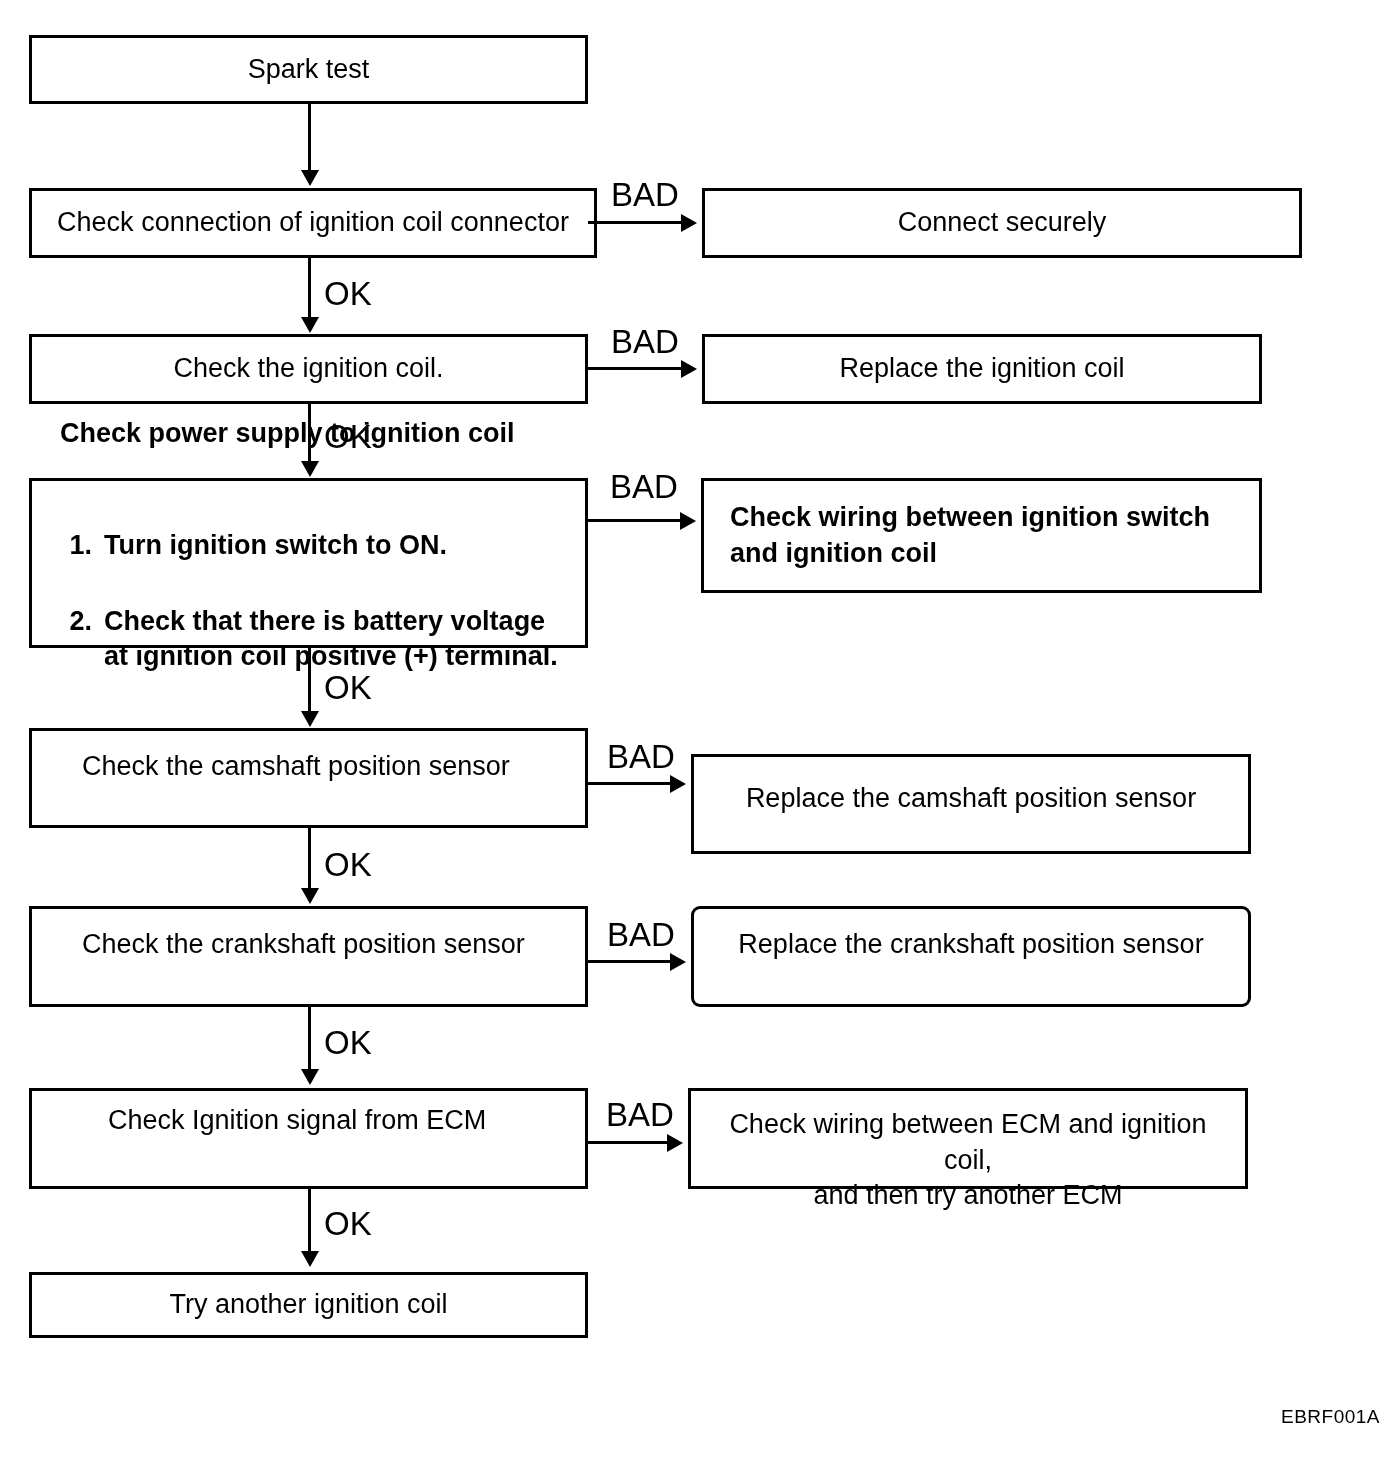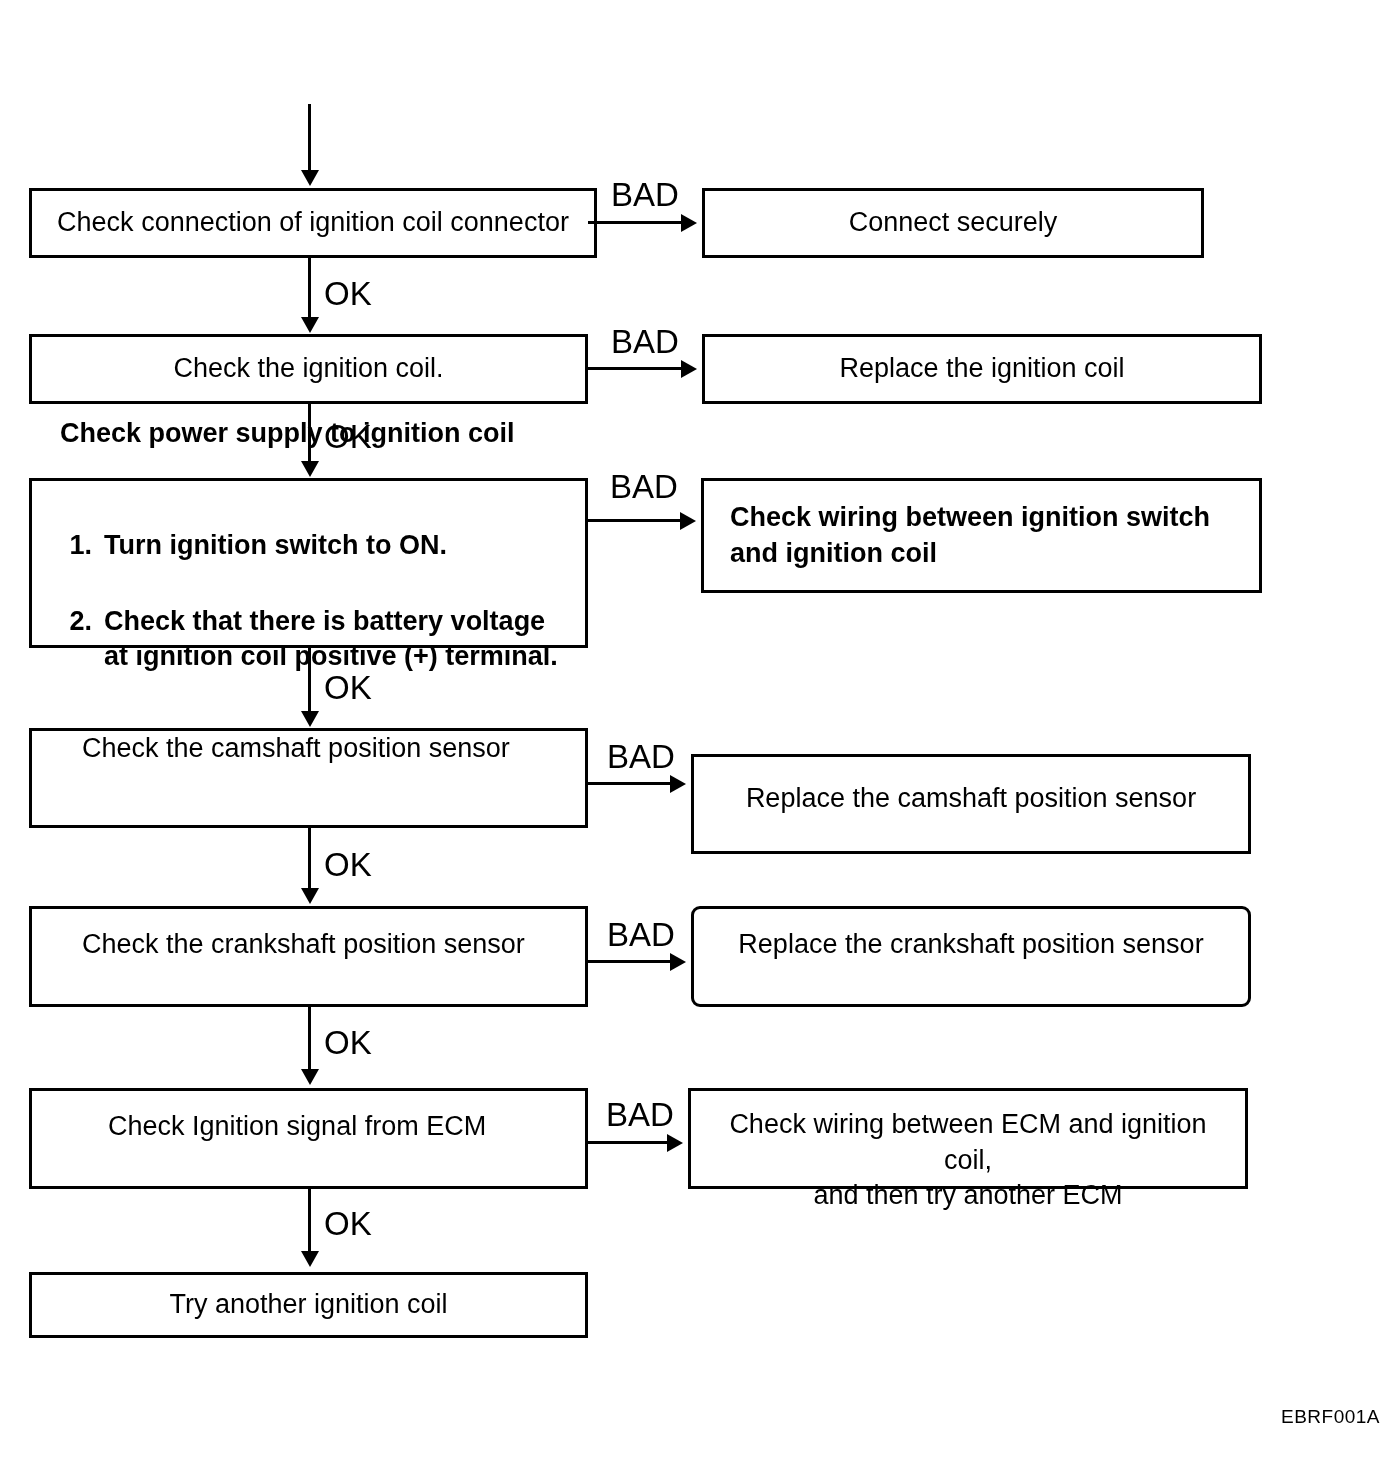--- a/index.html
+++ b/index.html
@@ -115,33 +115,36 @@
     font-family: "Liberation Sans", sans-serif;
     color: #000;
     white-space: nowrap;
   }
 </style>
 </head>
 <body>
 
 <div id="page">
 
+  <div class="node" style="left:29px; top:35px; width:559px; height:69px;">
+    <span class="node-text">Spark test</span>
+  </div>
 
   <div class="vline" style="left:308px; top:104px; height:68px;"></div>
   <div class="arrow-down" style="left:301px; top:170px;"></div>
 
   <div class="node" style="left:29px; top:188px; width:568px; height:70px;">
     <span class="node-text">Check connection of ignition coil connector</span>
   </div>
 
   <div class="hline" style="left:588px; top:221px; width:95px;"></div>
   <div class="arrow-right" style="left:681px; top:214px;"></div>
   <div class="edge-label" style="left:611px; top:178px;">BAD</div>
 
-  <div class="node" style="left:702px; top:188px; width:502px; height:70px;">
+  <div class="node" style="left:702px; top:188px; width:600px; height:70px;">
     <span class="node-text">Connect securely</span>
   </div>
 
   <div class="vline" style="left:308px; top:258px; height:62px;"></div>
   <div class="arrow-down" style="left:301px; top:317px;"></div>
   <div class="edge-label" style="left:324px; top:277px;">OK</div>
 
   <div class="node" style="left:29px; top:334px; width:559px; height:70px;">
     <span class="node-text">Check the ignition coil.</span>
   </div>
@@ -179,21 +182,21 @@
   <div class="edge-label" style="left:610px; top:470px;">BAD</div>
 
   <div class="node align-left" style="left:701px; top:478px; width:561px; height:115px;">
     <span class="node-text">Check wiring between ignition switch and ignition coil</span>
   </div>
 
   <div class="vline" style="left:308px; top:648px; height:65px;"></div>
   <div class="arrow-down" style="left:301px; top:711px;"></div>
   <div class="edge-label" style="left:324px; top:671px;">OK</div>
 
-  <div class="node align-top" style="left:29px; top:728px; width:559px; height:100px; ">
+  <div class="node align-top" style="left:29px; top:728px; width:559px; height:100px; padding-top:18px;">
     <span class="node-text align-left-text" style="text-align:left; padding-left:50px;">Check the camshaft position sensor</span>
   </div>
 
   <div class="hline" style="left:588px; top:782px; width:84px;"></div>
   <div class="arrow-right" style="left:670px; top:775px;"></div>
   <div class="edge-label" style="left:607px; top:740px;">BAD</div>
 
   <div class="node align-top" style="left:691px; top:754px; width:560px; height:100px; padding-top:24px;">
     <span class="node-text">Replace the camshaft position sensor</span>
   </div>
@@ -211,21 +214,21 @@
   <div class="edge-label" style="left:607px; top:918px;">BAD</div>
 
   <div class="node align-top" style="left:691px; top:906px; width:560px; height:101px; padding-top:18px;border-radius:9px;">
     <span class="node-text">Replace the crankshaft position sensor</span>
   </div>
 
   <div class="vline" style="left:308px; top:1007px; height:63px;"></div>
   <div class="arrow-down" style="left:301px; top:1069px;"></div>
   <div class="edge-label" style="left:324px; top:1026px;">OK</div>
 
-  <div class="node align-top" style="left:29px; top:1088px; width:559px; height:101px; padding-top:18px;">
+  <div class="node align-top" style="left:29px; top:1088px; width:559px; height:101px; padding-top:12px;">
     <span class="node-text" style="text-align:left; padding-left:76px;">Check Ignition signal from ECM</span>
   </div>
 
   <div class="hline" style="left:588px; top:1141px; width:81px;"></div>
   <div class="arrow-right" style="left:667px; top:1134px;"></div>
   <div class="edge-label" style="left:606px; top:1098px;">BAD</div>
 
   <div class="node align-top" style="left:688px; top:1088px; width:560px; height:101px; padding-top:16px;">
     <span class="node-text">Check wiring between ECM and ignition coil,
 and then try another ECM</span>

